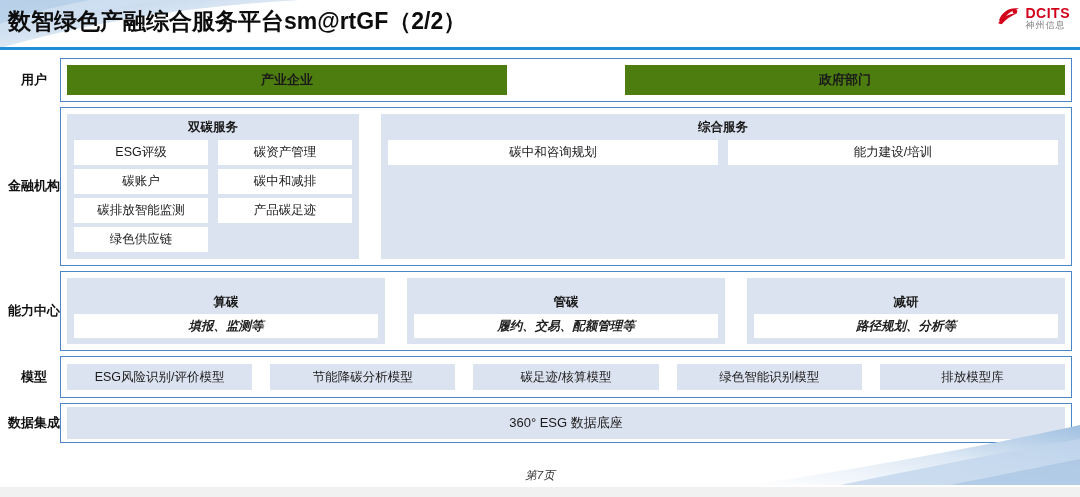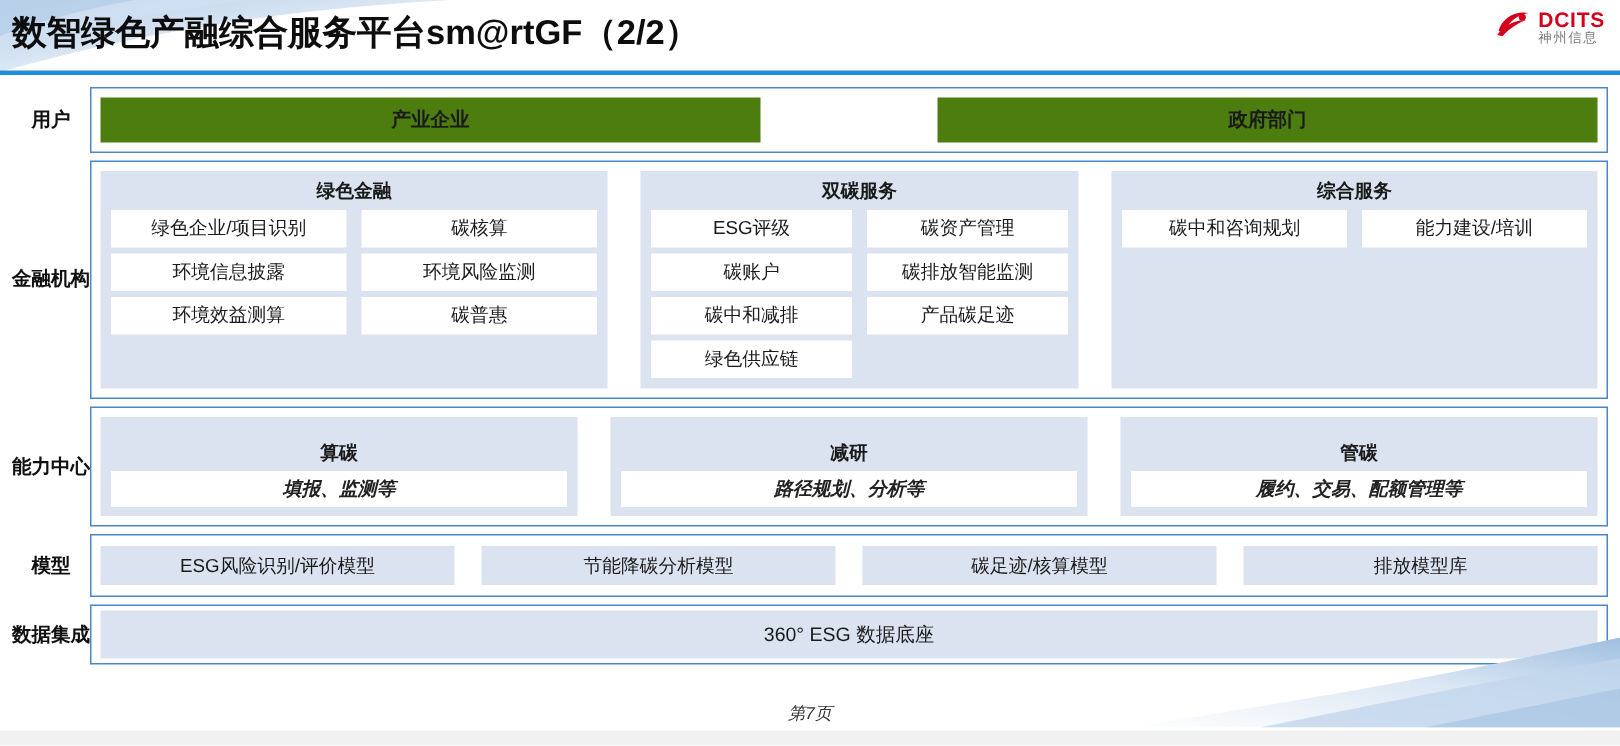--- a/index.html
+++ b/index.html
@@ -262,40 +262,29 @@
       <div class="user-gap"></div>
       <div class="user-gap"></div>
       <div class="user-chip">政府部门</div>
     </div>
   </div>
 
   <div class="row">
     <div class="row-label">金融机构</div>
     <div class="row-body">
 
-      <div class="panel scn-1">
-        <div class="panel-title">绿色金融</div>
-        <div class="panel-grid">
-          <div class="cell">绿色企业/项目识别</div>
-          <div class="cell">碳核算</div>
-          <div class="cell">环境信息披露</div>
-          <div class="cell">环境风险监测</div>
-          <div class="cell">环境效益测算</div>
-          <div class="cell">碳普惠</div>
-        </div>
-      </div>
 
       <div class="panel scn-2">
         <div class="panel-title">双碳服务</div>
         <div class="panel-grid">
           <div class="cell">ESG评级</div>
           <div class="cell">碳资产管理</div>
           <div class="cell">碳账户</div>
+          <div class="cell">碳中和减排</div>
           <div class="cell">碳排放智能监测</div>
-          <div class="cell">碳中和减排</div>
           <div class="cell">产品碳足迹</div>
           <div class="cell">绿色供应链</div>
           <div class="cell blank"></div>
         </div>
       </div>
 
       <div class="panel scn-3">
         <div class="panel-title">综合服务</div>
         <div class="panel-grid">
           <div class="cell">碳中和咨询规划</div>
@@ -307,36 +296,37 @@
   </div>
 
   <div class="row">
     <div class="row-label">能力中心</div>
     <div class="row-body">
       <div class="cap-panel">
         <div class="cap-title">算碳</div>
         <div class="cap-sub">填报、监测等</div>
       </div>
       <div class="cap-panel">
+        <div class="cap-title">管碳</div>
+        <div class="cap-sub">履约、交易、配额管理等</div>
+      </div>
+      <div class="cap-panel">
         <div class="cap-title">减研</div>
         <div class="cap-sub">路径规划、分析等</div>
-      </div>
-      <div class="cap-panel">
-        <div class="cap-title">管碳</div>
-        <div class="cap-sub">履约、交易、配额管理等</div>
       </div>
     </div>
   </div>
 
   <div class="row">
     <div class="row-label">模型</div>
     <div class="row-body model-body">
       <div class="model-chip">ESG风险识别/评价模型</div>
       <div class="model-chip">节能降碳分析模型</div>
       <div class="model-chip">碳足迹/核算模型</div>
+      <div class="model-chip">绿色智能识别模型</div>
       <div class="model-chip">排放模型库</div>
     </div>
   </div>
 
   <div class="row">
     <div class="row-label">数据集成</div>
     <div class="row-body data-body">
       <div class="data-chip">360° ESG 数据底座</div>
     </div>
   </div>

